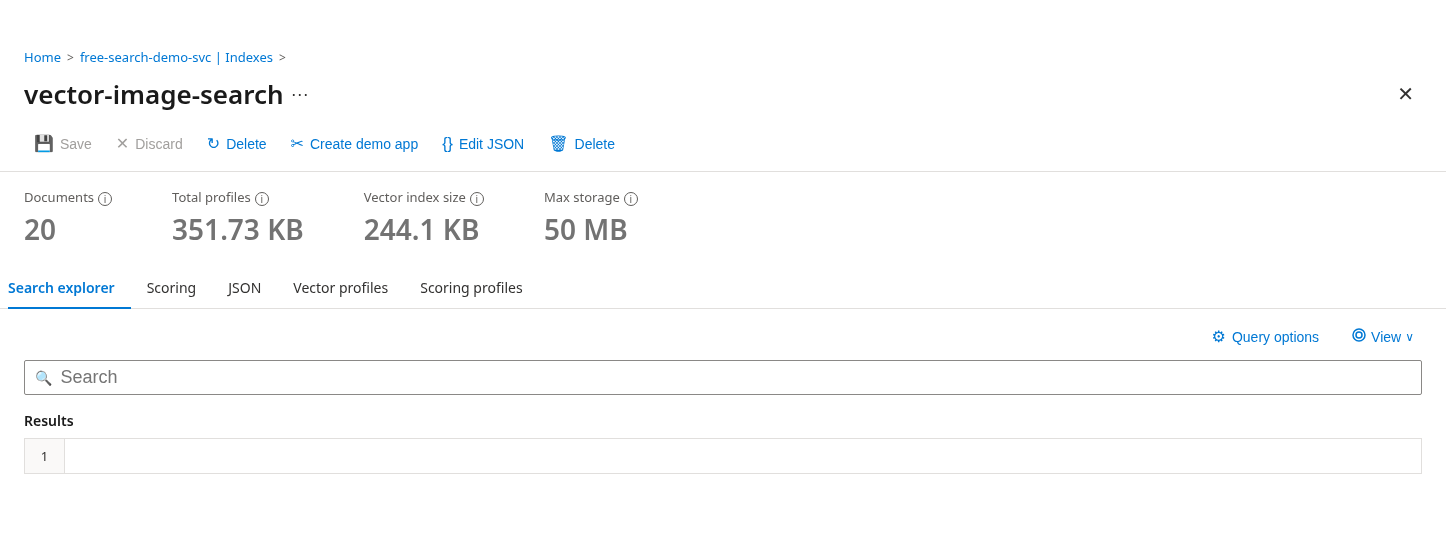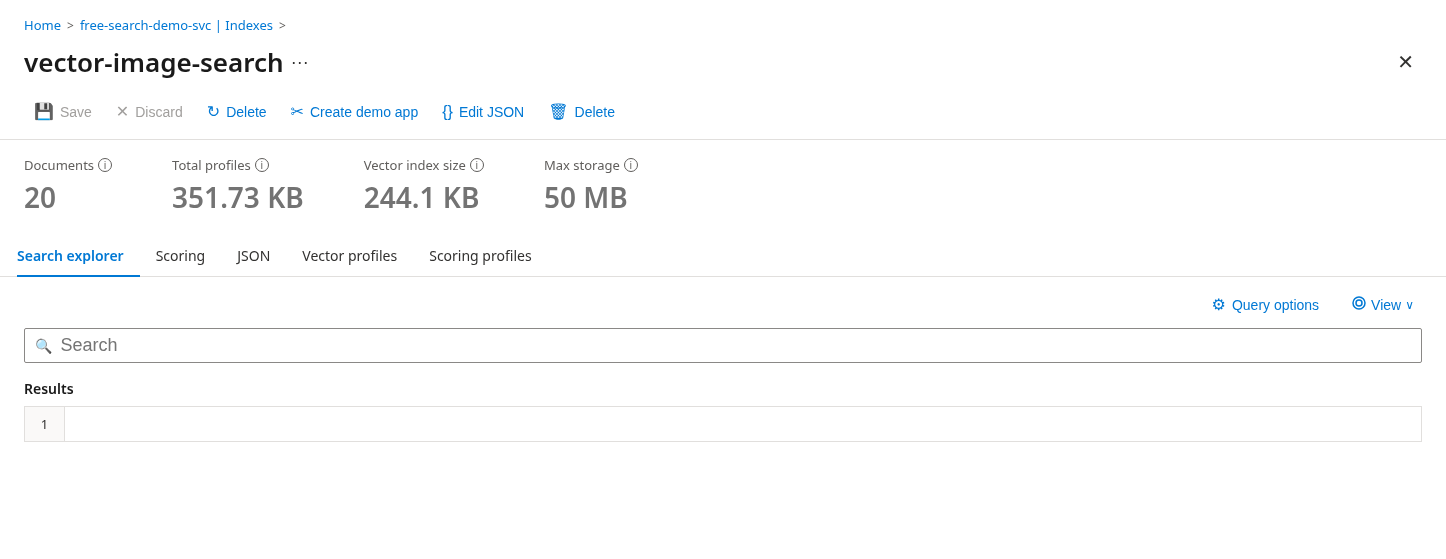--- a/index.html
+++ b/index.html
@@ -17,20 +17,21 @@
       position: relative;
     }
     
     .breadcrumb {
       display: flex;
       align-items: center;
       gap: 6px;
       padding: 16px 24px 6px 24px;
       font-size: 13px;
       color: #0078d4;
+      margin-top: 32px;
     }
     .breadcrumb a {
       color: #0078d4;
       text-decoration: none;
       cursor: pointer;
     }
     .breadcrumb-sep {
       color: #605e5c;
       font-size: 12px;
     }
@@ -98,21 +99,21 @@
     }
     
     .stats-row {
       display: flex;
       gap: 60px;
       padding: 16px 24px 20px 24px;
     }
     .stat-item {}
     .stat-label {
       display: flex;
-      align-items: center;
+      align-items: flex-end;
       gap: 4px;
       font-size: 13px;
       color: #605e5c;
       margin-bottom: 4px;
     }
     .stat-value {
       font-size: 28px;
       font-weight: 600;
       color: #737373;
     }
@@ -127,21 +128,21 @@
       font-size: 10px;
       color: #605e5c;
       cursor: pointer;
       font-style: normal;
     }
     
     .tabs {
       display: flex;
       align-items: center;
       gap: 0;
-      padding: 0 17px;
+      padding: 0 8px;
       border-bottom: 1px solid #e1dfdd;
     }
     .tab {
       padding: 10px 16px;
       font-size: 14px;
       cursor: pointer;
       border-bottom: 2px solid transparent;
       margin-bottom: -1px;
       color: #323130;
     }

